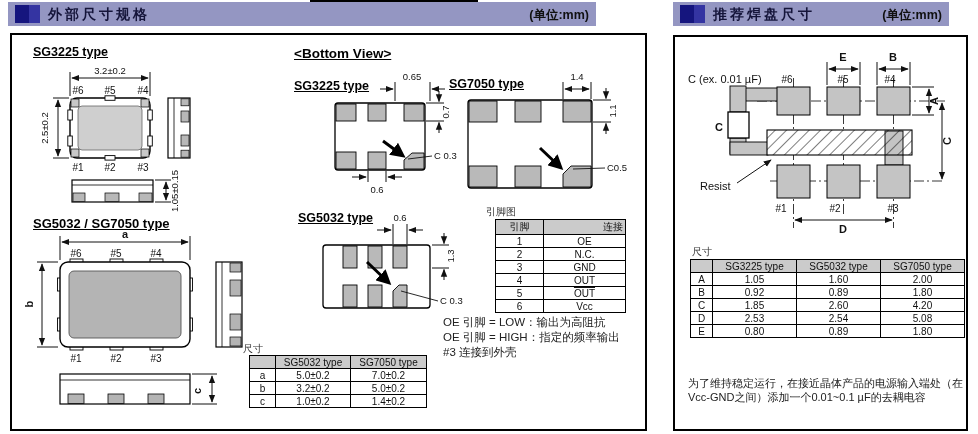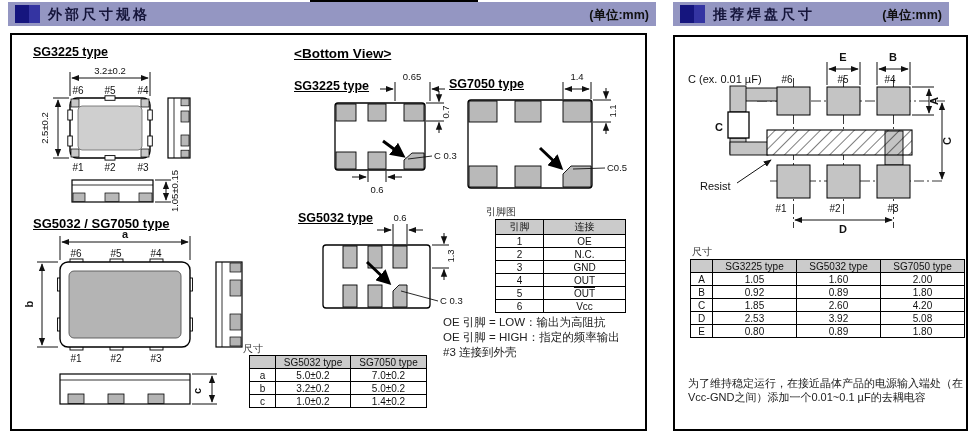--- a/index.html
+++ b/index.html
@@ -30,21 +30,21 @@
   svg text.p { font-size:10px; }
   svg line.d { stroke:#111; stroke-width:1; }
   svg line.dd { stroke:#222; stroke-width:0.9; stroke-dasharray:10,3,2,3; }
   svg line.ldr { stroke:#111; stroke-width:0.9; }
 </style>
 </head>
 <body>
 
 <div class="top-rule"></div>
 
-<div class="bar" style="left:8px;width:648px;">
+<div class="bar" style="left:8px;width:588px;">
   <span class="bar-sq"></span>
   <span class="bar-title">外部尺寸规格</span>
   <span class="bar-unit">(单位:mm)</span>
 </div>
 
 <div class="bar" style="left:673px;width:276px;">
   <span class="bar-sq"></span>
   <span class="bar-title">推荐焊盘尺寸</span>
   <span class="bar-unit">(单位:mm)</span>
 </div>
@@ -418,21 +418,21 @@
   </tbody>
     </table>
 </div>
 
 <span class="lbl" style="left:486px;top:205px;">引脚图</span>
 <div class="abs" style="left:495px;top:219px;">
   <table class="spec">
     <tbody>
         <tr>
       <th style="width:48px;">引脚</th>
-      <th style="width:82px;">连接</th>
+      <th style="width:82px;text-align:right;">连接</th>
     </tr>
     <tr>
       <td>1</td>
       <td>OE</td>
     </tr>
     <tr>
       <td>2</td>
       <td>N.C.</td>
     </tr>
     <tr>
@@ -485,21 +485,21 @@
     </tr>
     <tr>
       <td>C</td>
       <td>1.85</td>
       <td>2.60</td>
       <td>4.20</td>
     </tr>
     <tr>
       <td>D</td>
       <td>2.53</td>
-      <td>3.92</td>
+      <td>2.54</td>
       <td>5.08</td>
     </tr>
     <tr>
       <td>E</td>
       <td>0.80</td>
       <td>0.89</td>
       <td>1.80</td>
     </tr>
   </tbody>
     </table>

